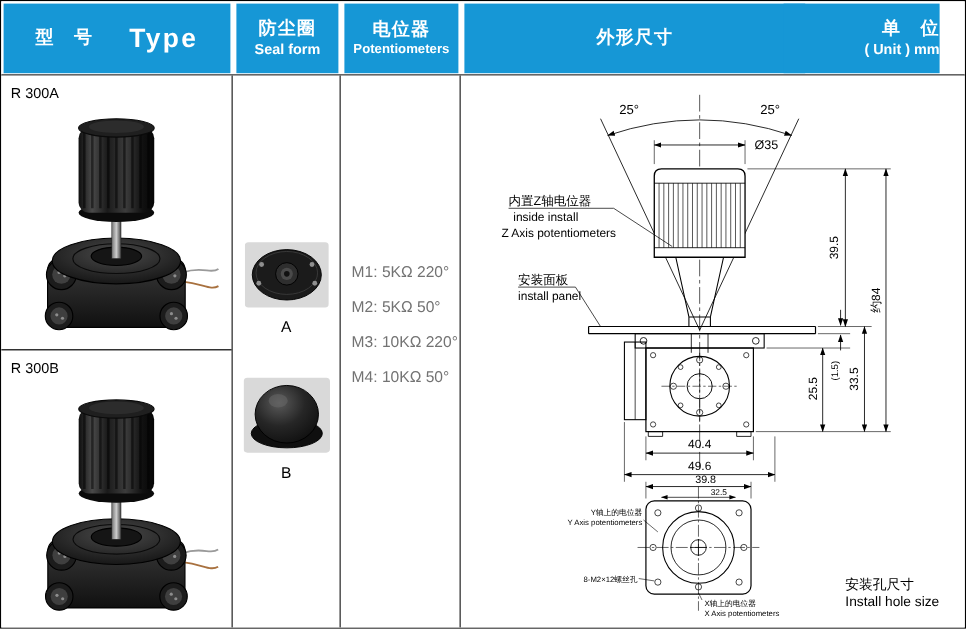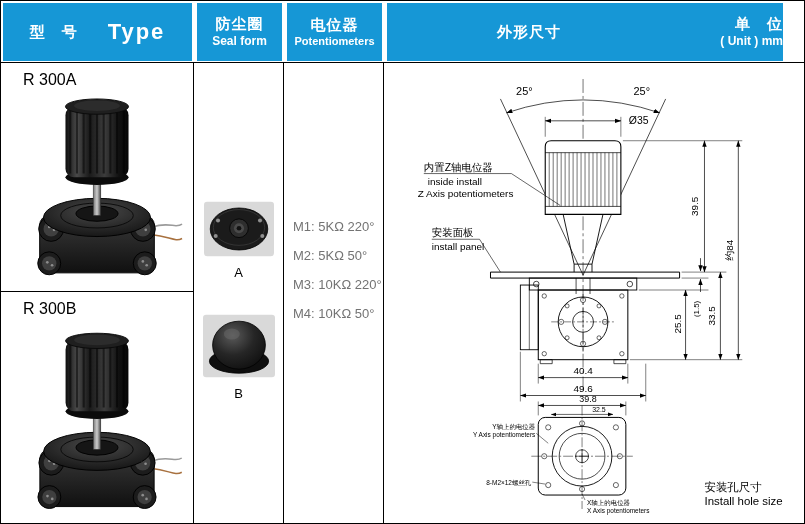--- a/index.html
+++ b/index.html
@@ -22,21 +22,21 @@
   
   .col { position:absolute; top:62px; height:460px; background:#fff; }
   .col1 { left:0; width:193px; border-right:1px solid #000; }
   .col2 { left:193px; width:90px; border-right:1px solid #000; }
   .col3 { left:283px; width:100px; border-right:1px solid #000; }
   .col4 { left:383px; width:420px; }
 
   .model-cell { position:relative; width:100%; }
   .model-cell.a { height:229px; border-bottom:1px solid #000; }
   .model-cell.b { height:230px; }
-  .model-label { position:absolute; top:8px; left:22px; font-size:16px; color:#000; }
+  .model-label { position:absolute; top:8px; left:8px; font-size:12px; color:#000; }
   .joystick { position:absolute; left:50%; transform:translateX(-50%); }
   .model-cell.a .joystick { top:20px; }
   .model-cell.b .joystick { top:26px; }
 
   .seal-col-inner { display:flex; flex-direction:column; align-items:center; }
   .seal-img-a { margin-top:138px; }
   .seal-label { font-size:13px; color:#000; margin-top:8px; }
   .seal-img-b { margin-top:34px; }
 
   .pot-list { padding:156px 0 0 9px; display:flex; flex-direction:column; gap:14px; }

